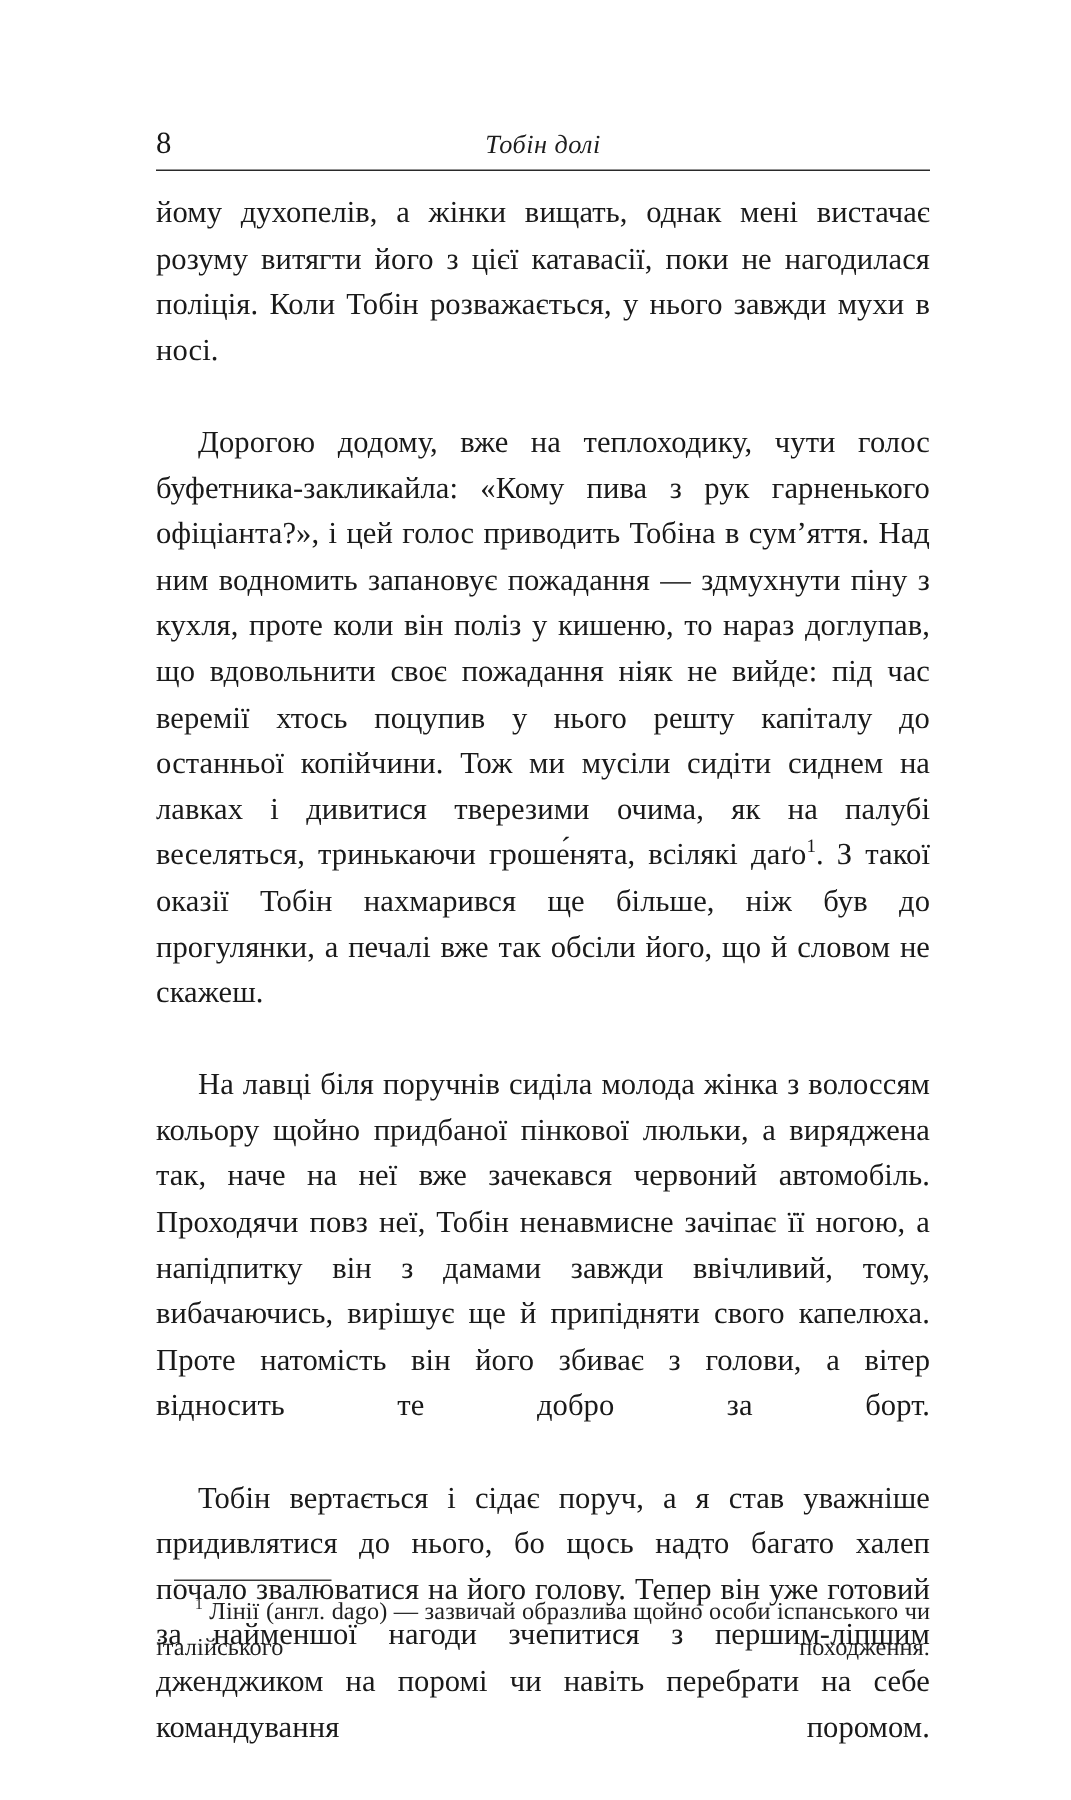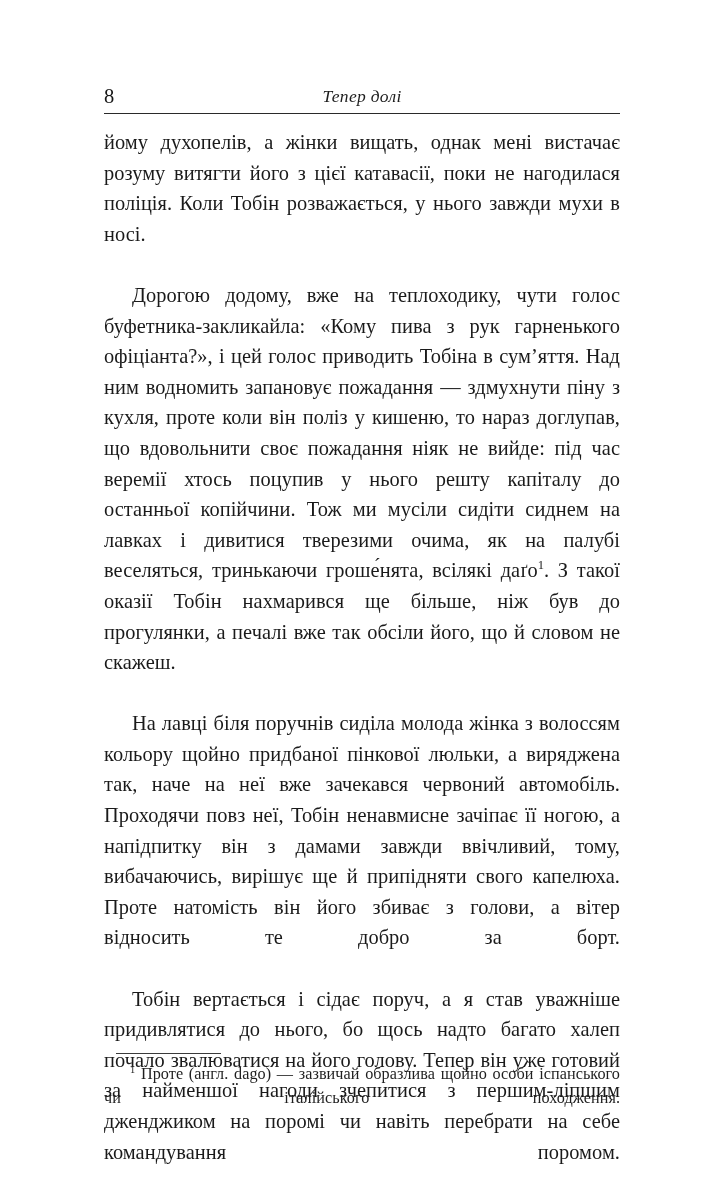--- a/index.html
+++ b/index.html
@@ -131,34 +131,34 @@
   .footnote .ital {
   }
 </style>
 </head>
 <body>
 
 <div class="page">
 
   <div class="header">
     <span class="folio">8</span>
-    <span class="runhead">Тепер долі</span>
+    <span class="runhead">Тобін долі</span>
   </div>
   <div class="header-rule"></div>
 
   <div class="textblock">
 
     <p>йому духопелів, а жінки вищать, однак мені вистачає розуму витягти його з цієї катавасії, поки не нагодилася поліція. Коли Тобін розважається, у нього завжди мухи в носі.</p>
 
     <p class="indent"><span>Дорогою додому, вже на теплоходику, чути голос буфетника-закликайла: «Кому пива з рук гарненького офіціанта?», і цей голос приводить Тобіна в сум’яття. Над ним водномить запановує пожадання — здмухнути піну з кухля, проте коли він поліз у кишеню, то нараз доглупав, що вдовольнити своє пожадання ніяк не вийде: під час веремії хтось поцупив у нього решту капіталу до останньої копійчини. Тож ми мусіли сидіти сиднем на лавках і дивитися тверезими очима, як на палубі веселяться, тринькаючи гроше́нята, всілякі даґо</span><sup class="fnref">1</sup><span>. З такої оказії Тобін нахмарився ще більше, ніж був до прогулянки, а печалі вже так обсіли його, що й словом не скажеш.</span></p>
 
     <p class="indent">На лавці біля поручнів сиділа молода жінка з волоссям кольору щойно придбаної пінкової люльки, а виряджена так, наче на неї вже зачекався червоний автомобіль. Проходячи повз неї, Тобін ненавмисне зачіпає її ногою, а напідпитку він з дамами завжди ввічливий, тому, вибачаючись, вирішує ще й припідняти свого капелюха. Проте натомість він його збиває з голови, а вітер відносить те добро за борт.</p>
 
     <p class="indent">Тобін вертається і сідає поруч, а я став уважніше придивлятися до нього, бо щось надто багато халеп почало звалюватися на його голову. Тепер він уже готовий за найменшої нагоди зчепитися з першим-ліпшим дженджиком на поромі чи навіть перебрати на себе командування поромом.</p>
 
   </div>
 
   <div class="footnote">
     <div class="footnote-rule"></div>
-    <p class="indent"><sup class="fnmark">1</sup> <span>Проте (</span><span class="ital">англ.</span><span> dago) — зазвичай образлива щойно особи іспанського чи італійського походження.</span></p>
+    <p class="indent"><sup class="fnmark">1</sup> <span>Лінії (</span><span class="ital">англ.</span><span> dago) — зазвичай образлива щойно особи іспанського чи італійського походження.</span></p>
   </div>
 
 </div>
 
 </body></html>

